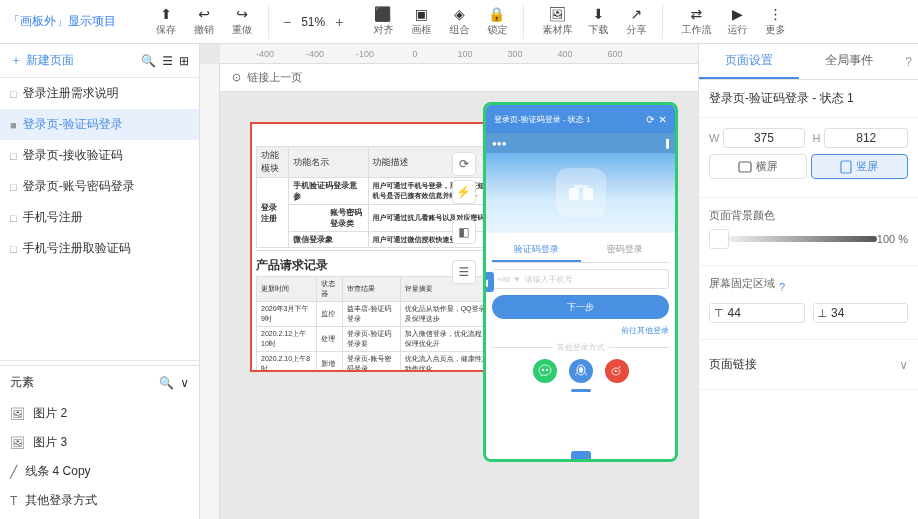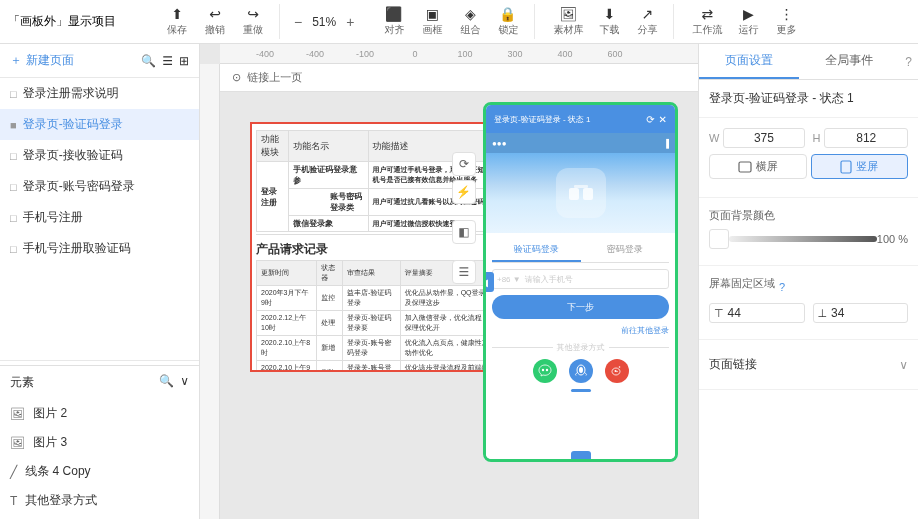--- a/index.html
+++ b/index.html
@@ -10,22 +10,22 @@
       height: 44px;
       background: #fff;
       border-bottom: 1px solid #e0e0e0;
       display: flex;
       align-items: center;
       padding: 0 8px;
       gap: 4px;
     }
     .toolbar-title {
       font-size: 12px;
-      color: #000000;
-      margin-right: 31px;
+      color: #3b82f6;
+      margin-right: 20px;
       white-space: nowrap;
     }
     .toolbar-group {
       display: flex;
       align-items: center;
       gap: 2px;
       padding: 0 8px;
       border-right: 1px solid #e8e8e8;
     }
     .toolbar-group:last-child { border-right: none; }
@@ -108,21 +108,21 @@
     .page-item .page-icon { font-size: 11px; color: #999; }
     .sidebar-divider { height: 1px; background: #e8e8e8; margin: 4px 0; }
 
     
     .elements-section {
       border-top: 1px solid #e0e0e0;
       padding-bottom: 4px;
     }
     .elements-header {
       display: flex;
-      align-items: flex-start;
+      align-items: center;
       justify-content: space-between;
       padding: 8px 10px;
     }
     .elements-title { font-size: 12px; font-weight: 500; color: #333; }
     .elements-header-right {
       display: flex;
       align-items: center;
       gap: 6px;
     }
     .element-item {
@@ -687,21 +687,21 @@
     <div class="canvas-content">
 
       <div class="breadcrumb-bar">
         <span class="breadcrumb-icon">⊙</span>
         <span>链接上一页</span>
       </div>
 
       <div class="canvas-work-area">
 
         <div class="design-frame">
-          <div style="padding: 4px;">
+          <div style="padding: 4px; margin-top: 16px;">
 
             <div style="font-size: 8px; font-weight: bold; padding: 2px 0; border-bottom: 1px solid #ddd; margin-bottom: 2px;">
               <table class="design-table" style="width:100%; border-collapse: collapse;">
                 <thead>
                   <tr>
                     <th>功能模块</th>
                     <th>功能名示</th>
                     <th>功能描述</th>
                     <th>优先级</th>
                   </tr>

